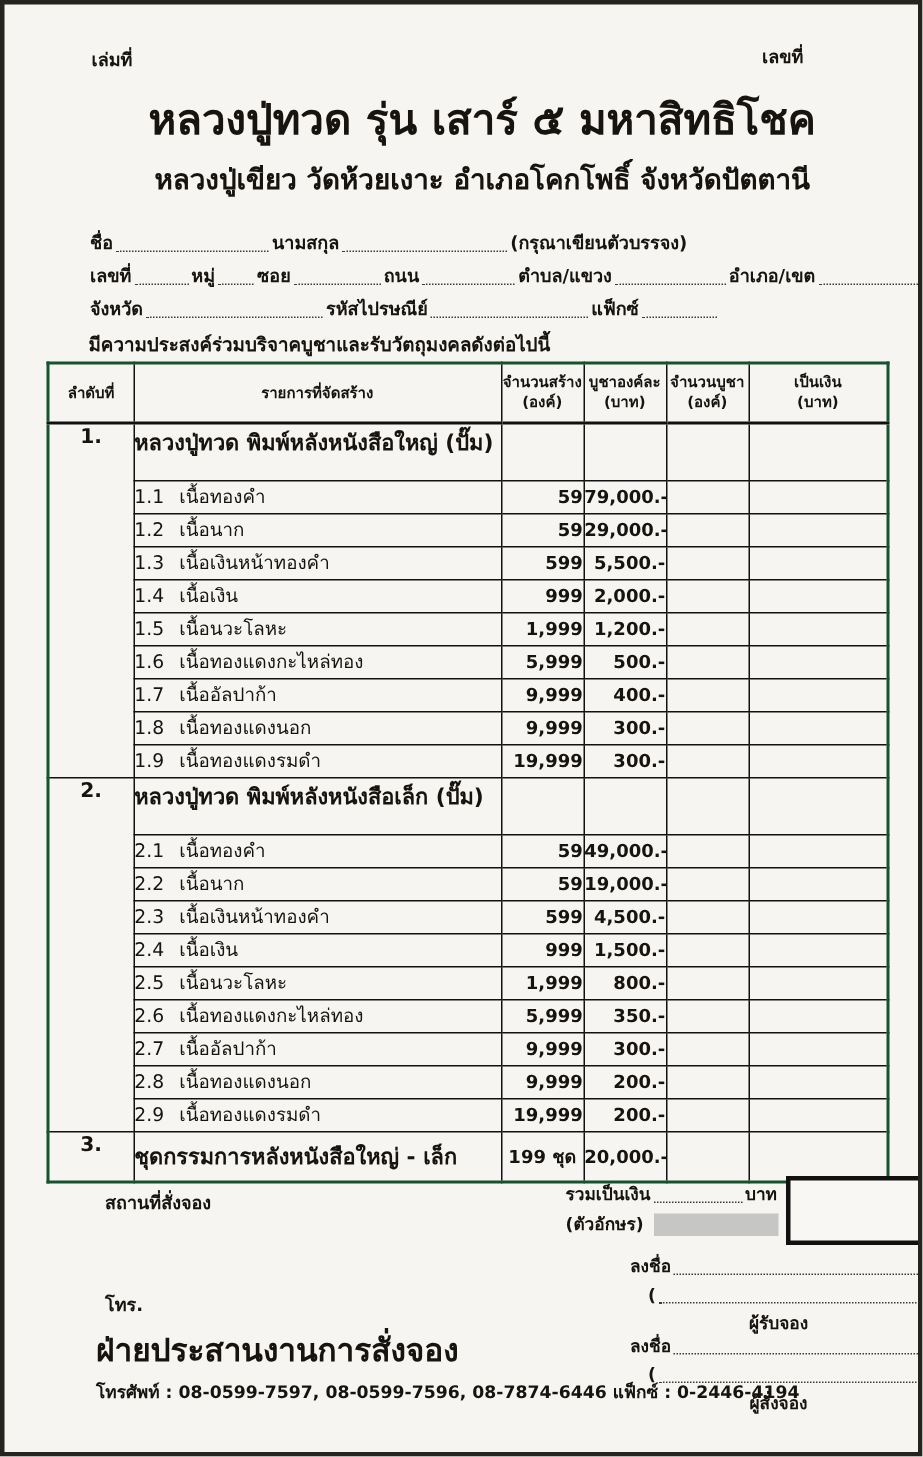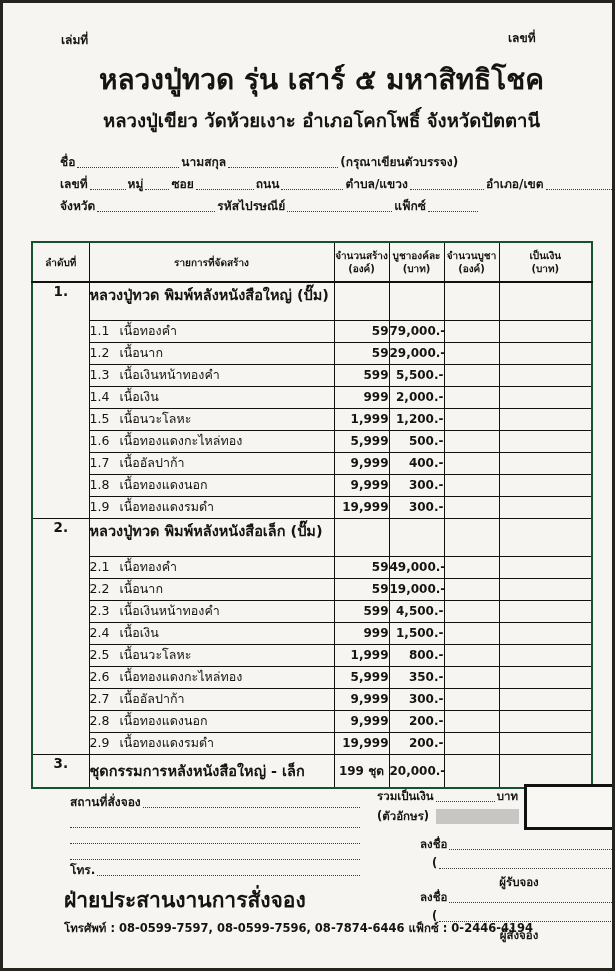--- a/index.html
+++ b/index.html
@@ -46,21 +46,21 @@
   td.cell-item .ino{display:inline-block;width:30px;}
   td.num{font-size:12px;font-weight:bold;text-align:right;padding-right:8px;vertical-align:middle;}
   td.ctr{font-size:12px;font-weight:bold;text-align:center;vertical-align:middle;}
   td.cell-final-title{vertical-align:middle;padding-left:10px;font-size:14.5px;font-weight:bold;white-space:nowrap;}
   
   .total-box{left:493px;top:781px;width:94px;height:46px;border:3px solid #111;background:#f8f7f4;box-sizing:border-box;}
   .totals{left:345px;top:786px;width:143px;font-size:11.5px;font-weight:bold;}
   .totals .fline{height:20px;}
   .redact{width:92px;height:15px;background:#c6c6c4;margin:0 0 0 6px;}
   .place-block{left:38px;top:792px;width:292px;font-size:12px;font-weight:bold;}
-  .place-block .fline{height:20px;}
+  .place-block .fline{height:20px;flex-direction:column;}
   .place-block .fline.plain{height:16px;}
   .sig-block{left:388px;top:834px;width:200px;font-size:11.5px;font-weight:bold;}
   .sig-block .fline{height:19px;}
   .paren{padding:0 1px;}
   .sig-role{text-align:center;font-size:11.5px;height:15px;line-height:15px;}
   .coord-title{left:33px;top:880px;font-size:21px;font-weight:bold;}
   .phone-line{left:33px;top:916px;font-size:11.5px;font-weight:bold;}
 </style>
 </head>
 <body>
@@ -98,20 +98,21 @@
     <div class="fline" style="width:420px">
       <span class="lbl">จังหวัด</span>
       <span class="dots" style="width:118px"></span>
       <span class="lbl">รหัสไปรษณีย์</span>
       <span class="dots" style="width:105px"></span>
       <span class="lbl">แฟ็กซ์</span>
       <span class="dots grow"></span>
     </div>
   </div>
 
+  <div class="abs intent">มีความประสงค์ร่วมบริจาคบูชาและรับวัตถุมงคลดังต่อไปนี้</div>
 
   <table class="order">
     <colgroup>
       <col style="width:57px">
         <col style="width:245px">
         <col style="width:55px">
       <col style="width:55px">
         <col style="width:55px">
         <col style="width:93px">
     </colgroup>

